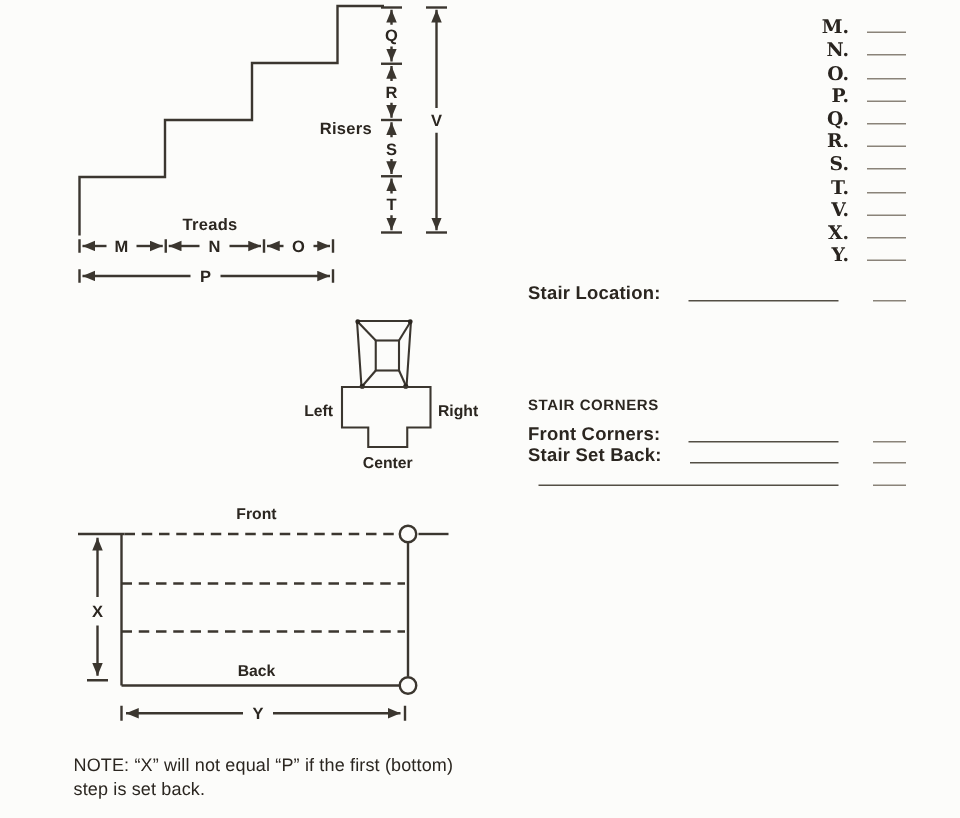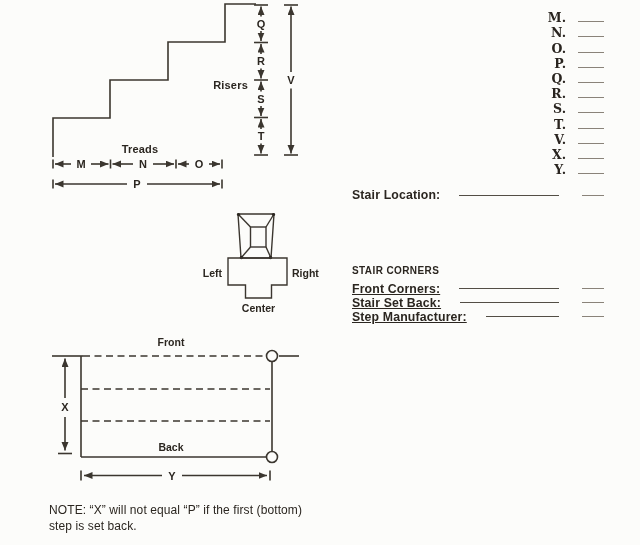--- a/index.html
+++ b/index.html
@@ -25,29 +25,29 @@
   .smlbl{fill:#2b2620;font-family:"Liberation Sans",sans-serif;font-size:10.5px;font-weight:600;}
   .dot{fill:#2b2620;stroke:none;}
 
   
   .mlist{position:absolute;left:544px;top:9px;width:62px;}
   .mrow{display:flex;align-items:flex-end;height:15.2px;}
   .mletter{width:22px;text-align:right;font-family:"DejaVu Serif",serif;font-weight:700;font-size:12.5px;line-height:13px;color:#29241f;}
   .mline{width:26px;margin-left:12px;border-bottom:1.8px solid #8a8379;margin-bottom:2px;}
 
   
-  .field-row{display:flex;align-items:center;gap:12px;}
+  .field-row{display:flex;align-items:flex-end;gap:12px;}
   .flabel{font-size:12.3px;font-weight:600;letter-spacing:.15px;white-space:nowrap;line-height:13px;}
   .fline{border-bottom:1.7px solid #534e45;margin-bottom:1px;}
   .fline.long{flex:1;margin-left:7px;}
   .fline.short{width:22px;margin-left:11px;border-color:#8a8379;}
   #stair-location{position:absolute;left:352px;top:189px;width:252px;}
   #corners-block{position:absolute;left:352px;top:264px;width:252px;}
   #corners-block .heading{font-weight:700;font-size:10px;letter-spacing:.4px;margin-bottom:4px;line-height:14px;}
-  .corner-field{height:14.2px;text-decoration:underline;}
+  .corner-field{height:14.2px;}
 
   
   #note{position:absolute;left:49px;top:503px;width:330px;font-size:12px;line-height:1.32;letter-spacing:.1px;font-weight:500;}
 </style>
 </head>
 <body>
 
 <div id="page">
 
   <svg id="stairs-svg" class="diag" width="330" height="200" viewBox="0 0 330 200">
@@ -193,21 +193,20 @@
       <span class="flabel">Front Corners:</span>
       <span class="fline long"></span>
       <span class="fline short"></span>
     </div>
     <div class="field-row corner-field">
       <span class="flabel">Stair Set Back:</span>
       <span class="fline long"></span>
       <span class="fline short"></span>
     </div>
     <div class="field-row corner-field">
-      <span class="flabel">Step Manufacturer:</span>
       <span class="fline long"></span>
       <span class="fline short"></span>
     </div>
   </div>
 
   <svg id="plan-svg" class="diag" width="275" height="160" viewBox="35 330 275 160">
     <defs>
       <marker id="ar3" markerUnits="userSpaceOnUse" markerWidth="10" markerHeight="8" refX="8.5" refY="3.5" orient="auto">
         <path d="M0,0 L8.5,3.5 L0,7 Z" fill="#3b362f"></path>
       </marker>

